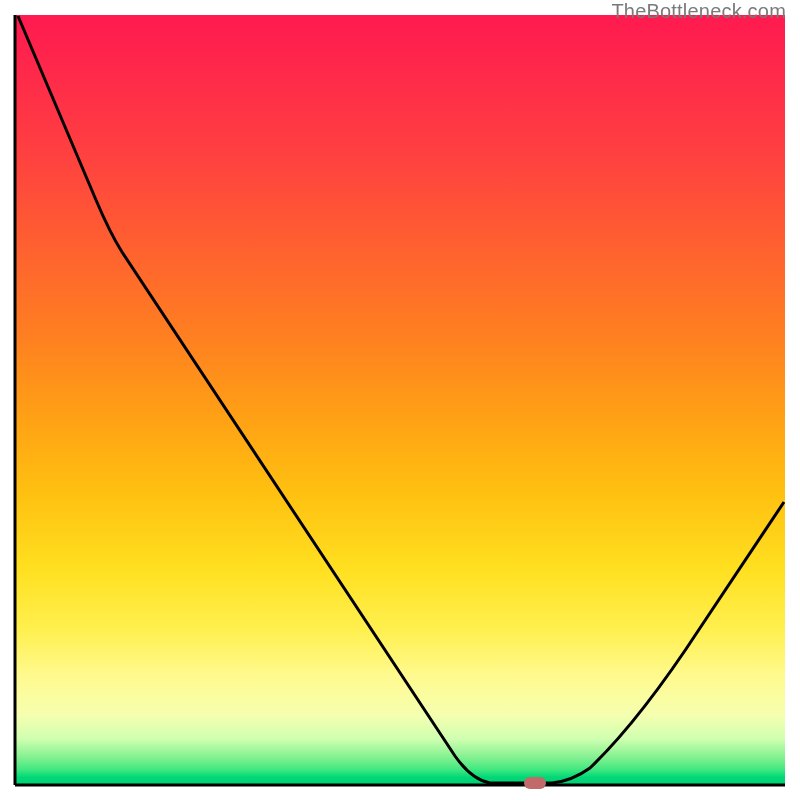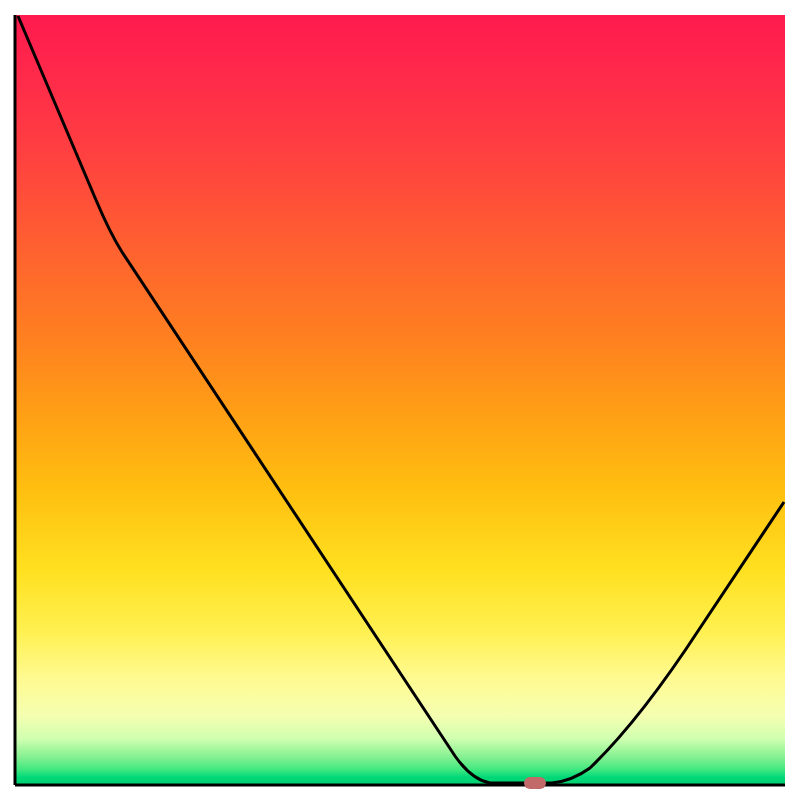--- a/index.html
+++ b/index.html
@@ -61,20 +61,21 @@
     border-radius: 6px;
     background: #c26a6a;
   }
 </style>
 </head>
 <body>
 
 <div class="chart-container">
   <div class="gradient-bg"></div>
 
+  <div class="watermark">TheBottleneck.com</div>
 
   <svg class="curve-svg" width="800" height="800" viewBox="0 0 800 800">
     <g>
       <line x1="15" y1="15" x2="15" y2="785" stroke="#000" stroke-width="3"></line>
       <line x1="15" y1="785" x2="785" y2="785" stroke="#000" stroke-width="3"></line>
     </g>
     <path id="curve-path" d="M 18 16 L 96 200 Q 110 233 122 252 L 455 756 Q 472 780 490 783 L 552 783 Q 572 781 590 768 Q 640 720 700 628 L 784 502" fill="none" stroke="#000" stroke-width="3"></path>
   </svg>
 
   <div class="marker" id="marker" style="left: 523.75px; top: 777px;"></div>

